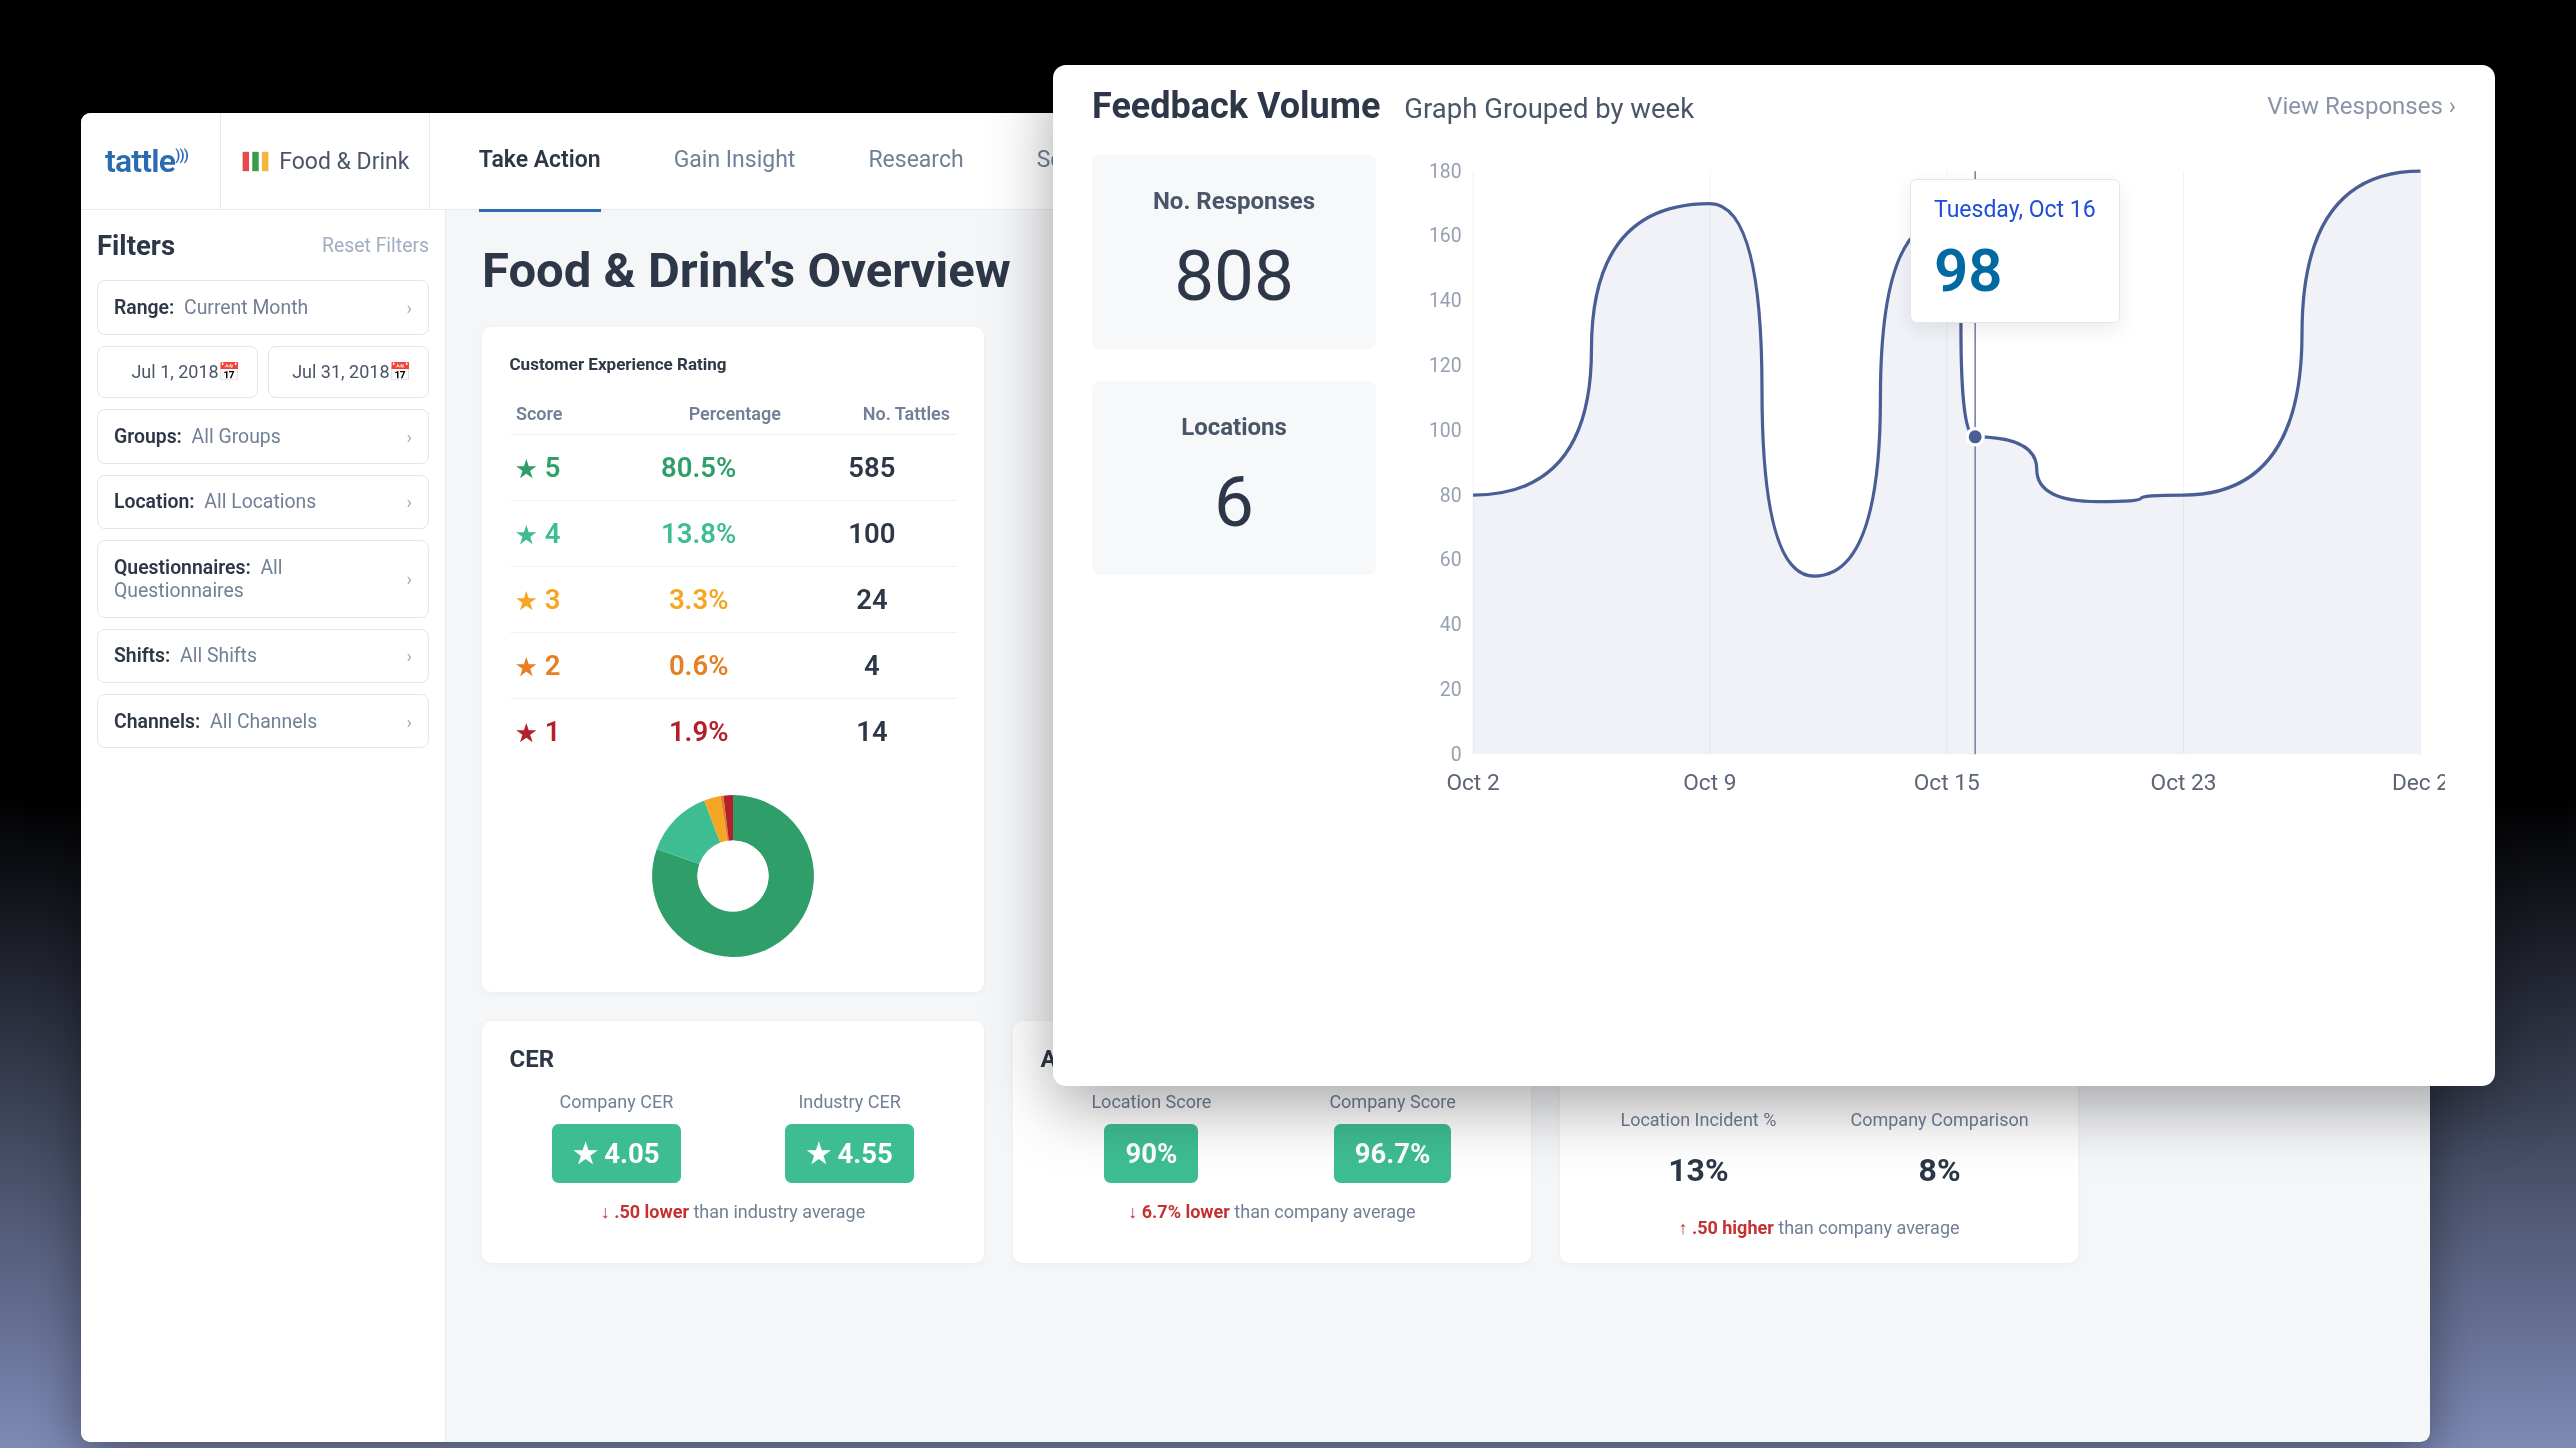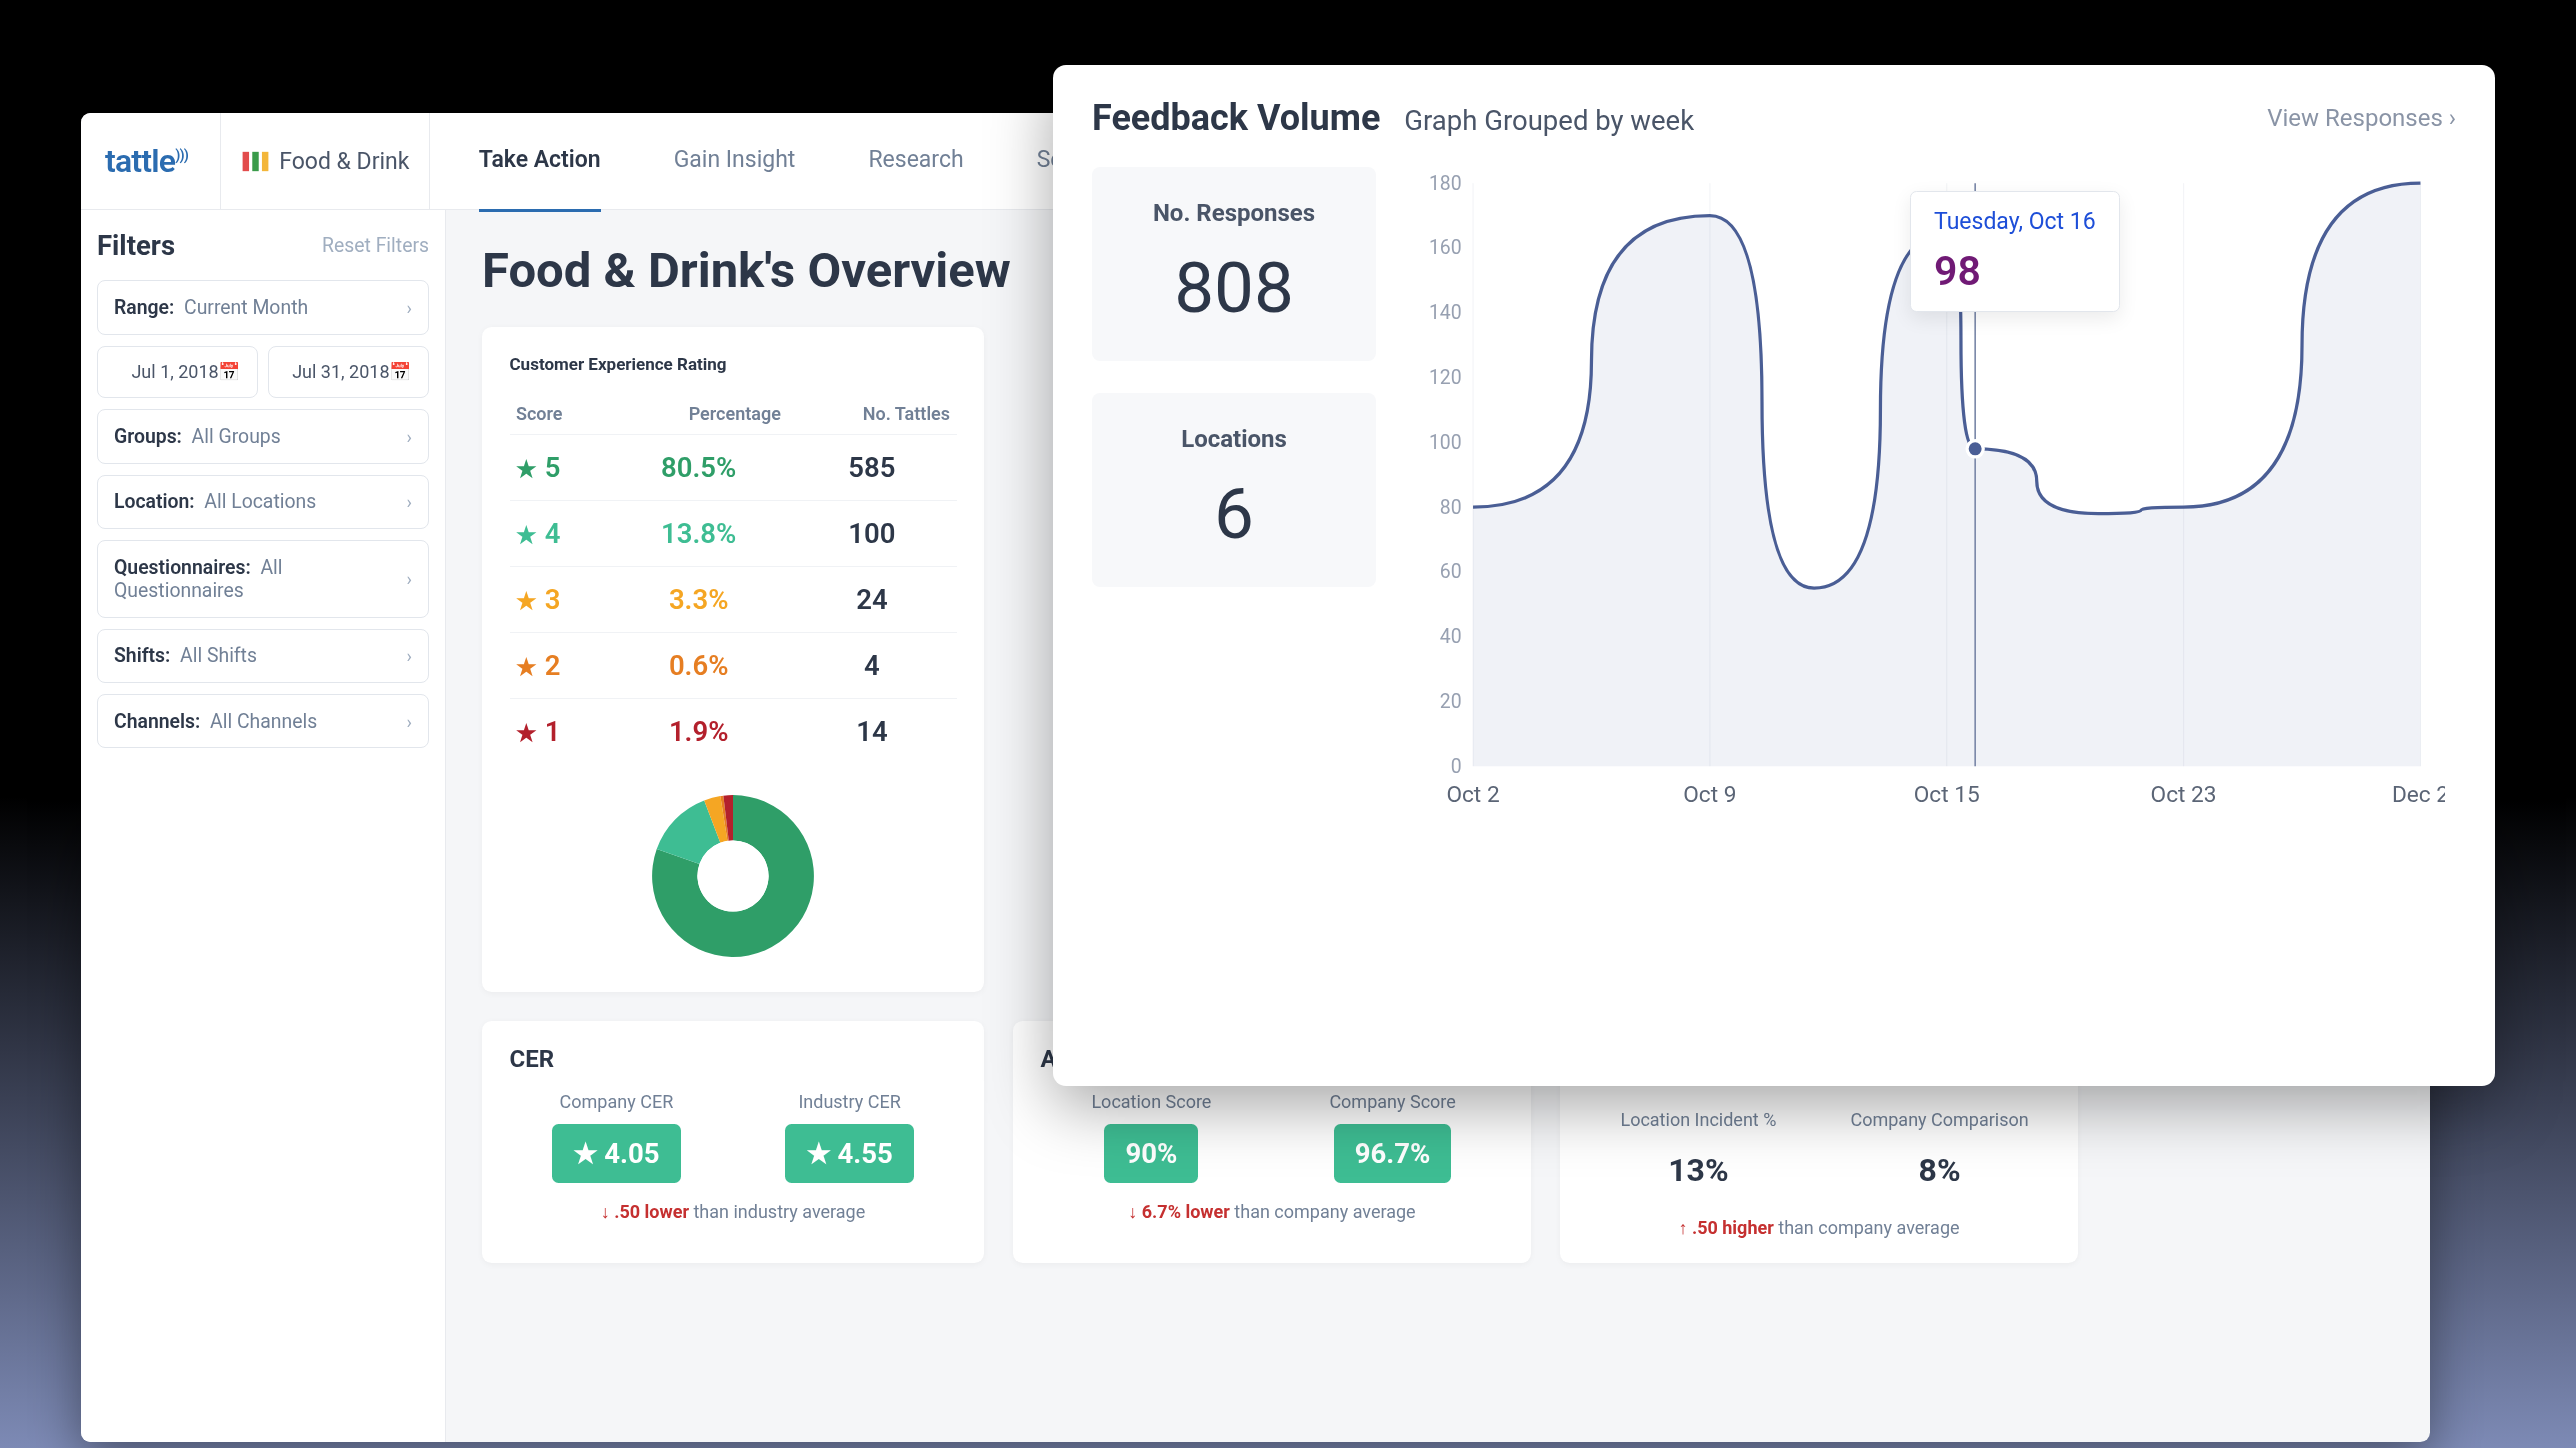--- a/index.html
+++ b/index.html
@@ -45,35 +45,35 @@
   .stat-pair { display:flex; gap: 19.4px; justify-content: center; }
   .stat-box { text-align:center; flex: 1; }
   .stat-label { font-size: 18px; color:#718096; margin-bottom: 11.3px; }
   .stat-badge { display:inline-flex; align-items:center; gap:6.5px; background:#3ebd93; color:#fff; font-size: 27.5px; font-weight:700; padding: 13px 21px; border-radius: 6.5px; }
   .stat-plain { font-size: 32px; font-weight: 700; color:#2d3748; padding: 9.7px 0; }
   .delta-row { margin-top: 18px; text-align:center; font-size: 18px; color:#718096; }
   .delta-down { color:#c53030; font-weight:700; }
   .delta-up { color:#c53030; font-weight:700; }
   .mini-link { font-size: 18px; color:#8a94a6; float:right; cursor:pointer; }
   
-  .fv-panel { position:absolute; left: 1053px; top: 65px; width: 1442px; height: 1021px; background:#fff; border-radius: 13px; box-shadow: 0 19.4px 65px rgba(0,0,0,.35); padding: 32px 39px; }
+  .fv-panel { position:absolute; left: 1053px; top: 65px; width: 1442px; height: 1021px; background:#fff; border-radius: 13px; box-shadow: 0 19.4px 65px rgba(0,0,0,.35); padding: 20px 39px; }
   .fv-header { display:flex; align-items:center; justify-content:space-between; }
   .fv-title { font-size: 36px; font-weight:700; color:#2d3748; }
   .fv-sub { font-size: 27.5px; color:#4a5568; margin-left: 24px; }
   .fv-link { font-size: 24px; color:#8a94a6; cursor:pointer; }
   .fv-body { display:flex; gap: 32px; margin-top: 27.5px; }
   .fv-side { width: 284px; display:flex; flex-direction:column; gap: 32px; }
   .fv-tile { background:#f7f8fa; border-radius: 8px; padding: 32px 16px; text-align:center; }
   .fv-tile .lbl { font-size: 24px; color:#4a5568; font-weight:700; margin-bottom: 19.4px; }
   .fv-tile .val { font-size: 71px; font-weight:400; color:#2d3748; }
   .fv-chart { flex:1; position:relative; }
   .fv-foot { font-size: 21px; color:#97a0b1; margin-top: 24px; }
   .tooltip { position:absolute; left: 502px; top: 24px; background:#fff; border: 0.8px solid #e2e6ec; border-radius: 6.5px; padding: 16px 23px; box-shadow: 0 6.5px 19.4px rgba(0,0,0,.08); }
   .tooltip .d { font-size: 23px; color:#1d4ed8; margin-bottom: 12px; }
-  .tooltip .n { font-size: 41px; font-weight:600; color:#701a75; }
+  .tooltip .n { font-size: 60px; font-weight:600; color:#0369a1; }
 </style>
 </head>
 <body>
 
 <div class="bg-gradient"></div>
 
 <div class="app-window">
 
   <div class="top-nav">
     <div class="logo"><span>tattle</span><sup>)))</sup></div>

